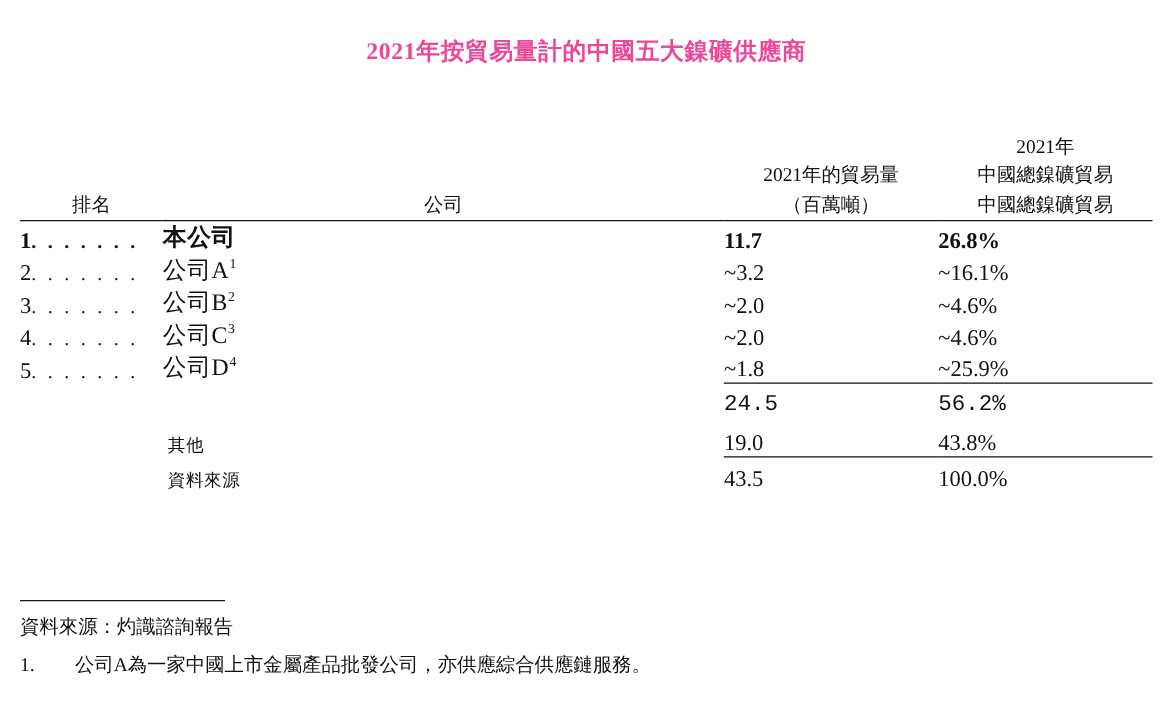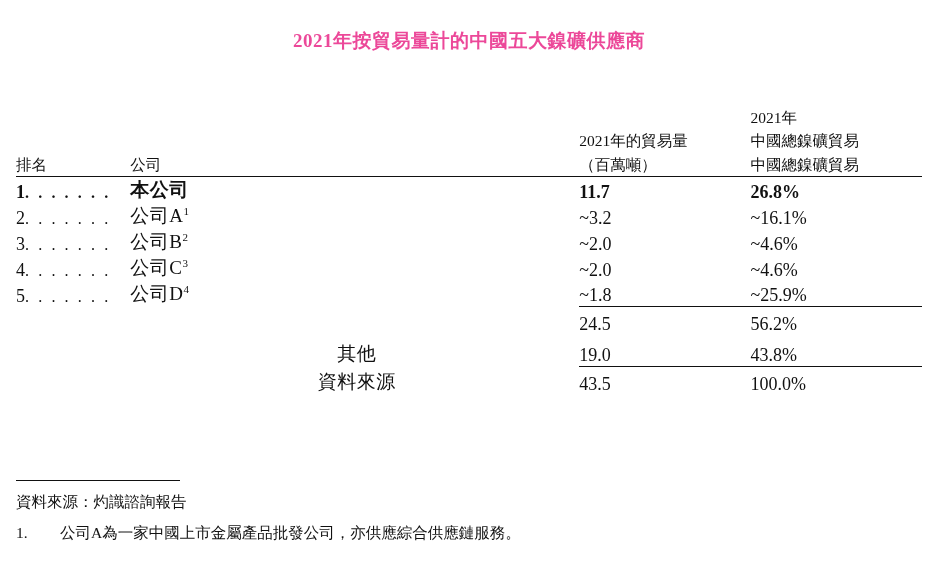--- a/index.html
+++ b/index.html
@@ -44,27 +44,27 @@
   }
   
   .c-rank { width: 112px; }
   .c-comp { width: 440px; }
   .c-vol  { width: 168px; }
   .c-share{ width: 168px; }
 
   th.head {
     font-size: 15.5px;
     line-height: 1.5;
-    text-align: left;
+    text-align: center;
     padding-bottom: 5px;
     border-bottom: 1.3px solid #111;
     vertical-align: bottom;
   }
   th.head.left {
-    text-align: left;
+    text-align: center;
     font-family: Liberation Serif, serif;
   }
   .hl { display: block; }
 
   td.rank {
     font-size: 18px;
     padding-top: 9px;
     white-space: nowrap;
   }
   td.rank .dots {
@@ -85,29 +85,29 @@
   tr.bold td { font-weight: bold; }
   sup {
     font-size: 11px;
     vertical-align: super;
     line-height: 0;
   }
   
   tr.subtotal td.num {
     border-top: 1.1px solid #111;
     padding-top: 7px;
+    font-family: Liberation Mono, monospace;
   }
   tr.total td.num {
     border-top: 1.1px solid #111;
     padding-top: 7px;
   }
   tr.other td.comp, tr.total td.comp {
-    font-size: 19px;
+    font-size: 14px;
     padding-left: 4px;
-    text-align: center;
   }
   tr.other td.num { padding-top: 10px; }
 
   .rule {
     position: absolute;
     left: 16px;
     top: 452px;
     width: 164px;
     border-top: 1.2px solid #111;
   }

